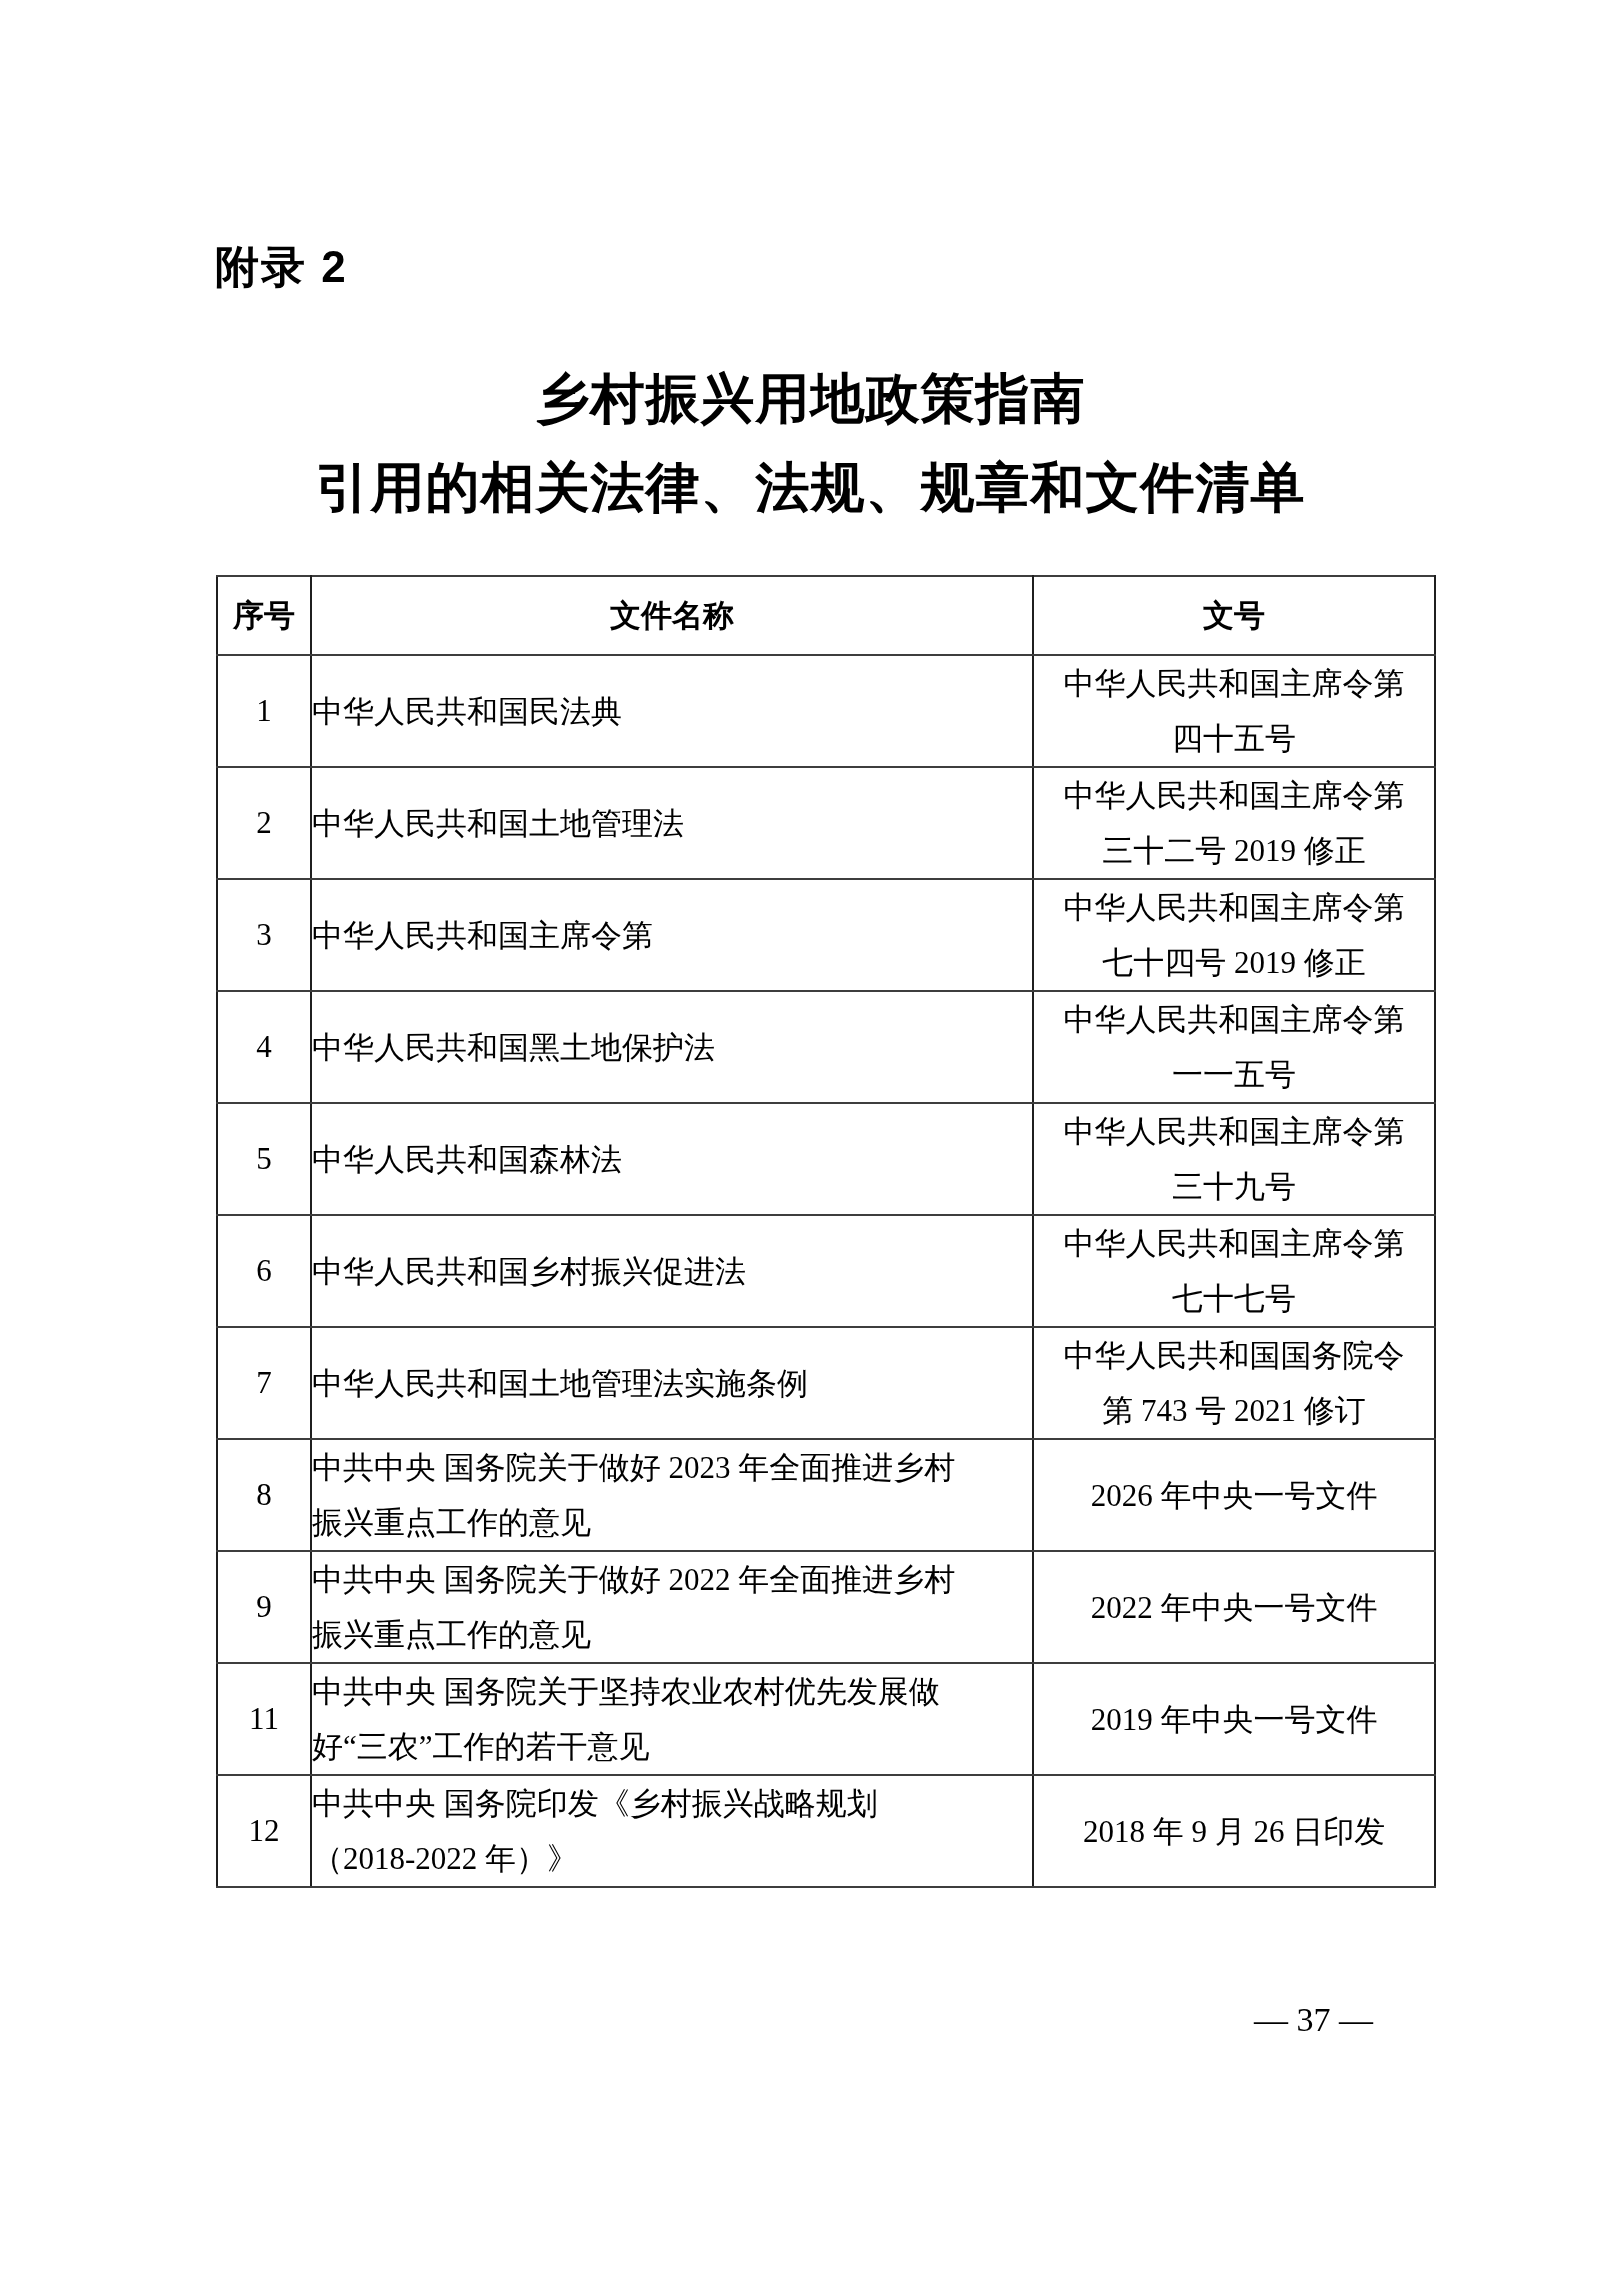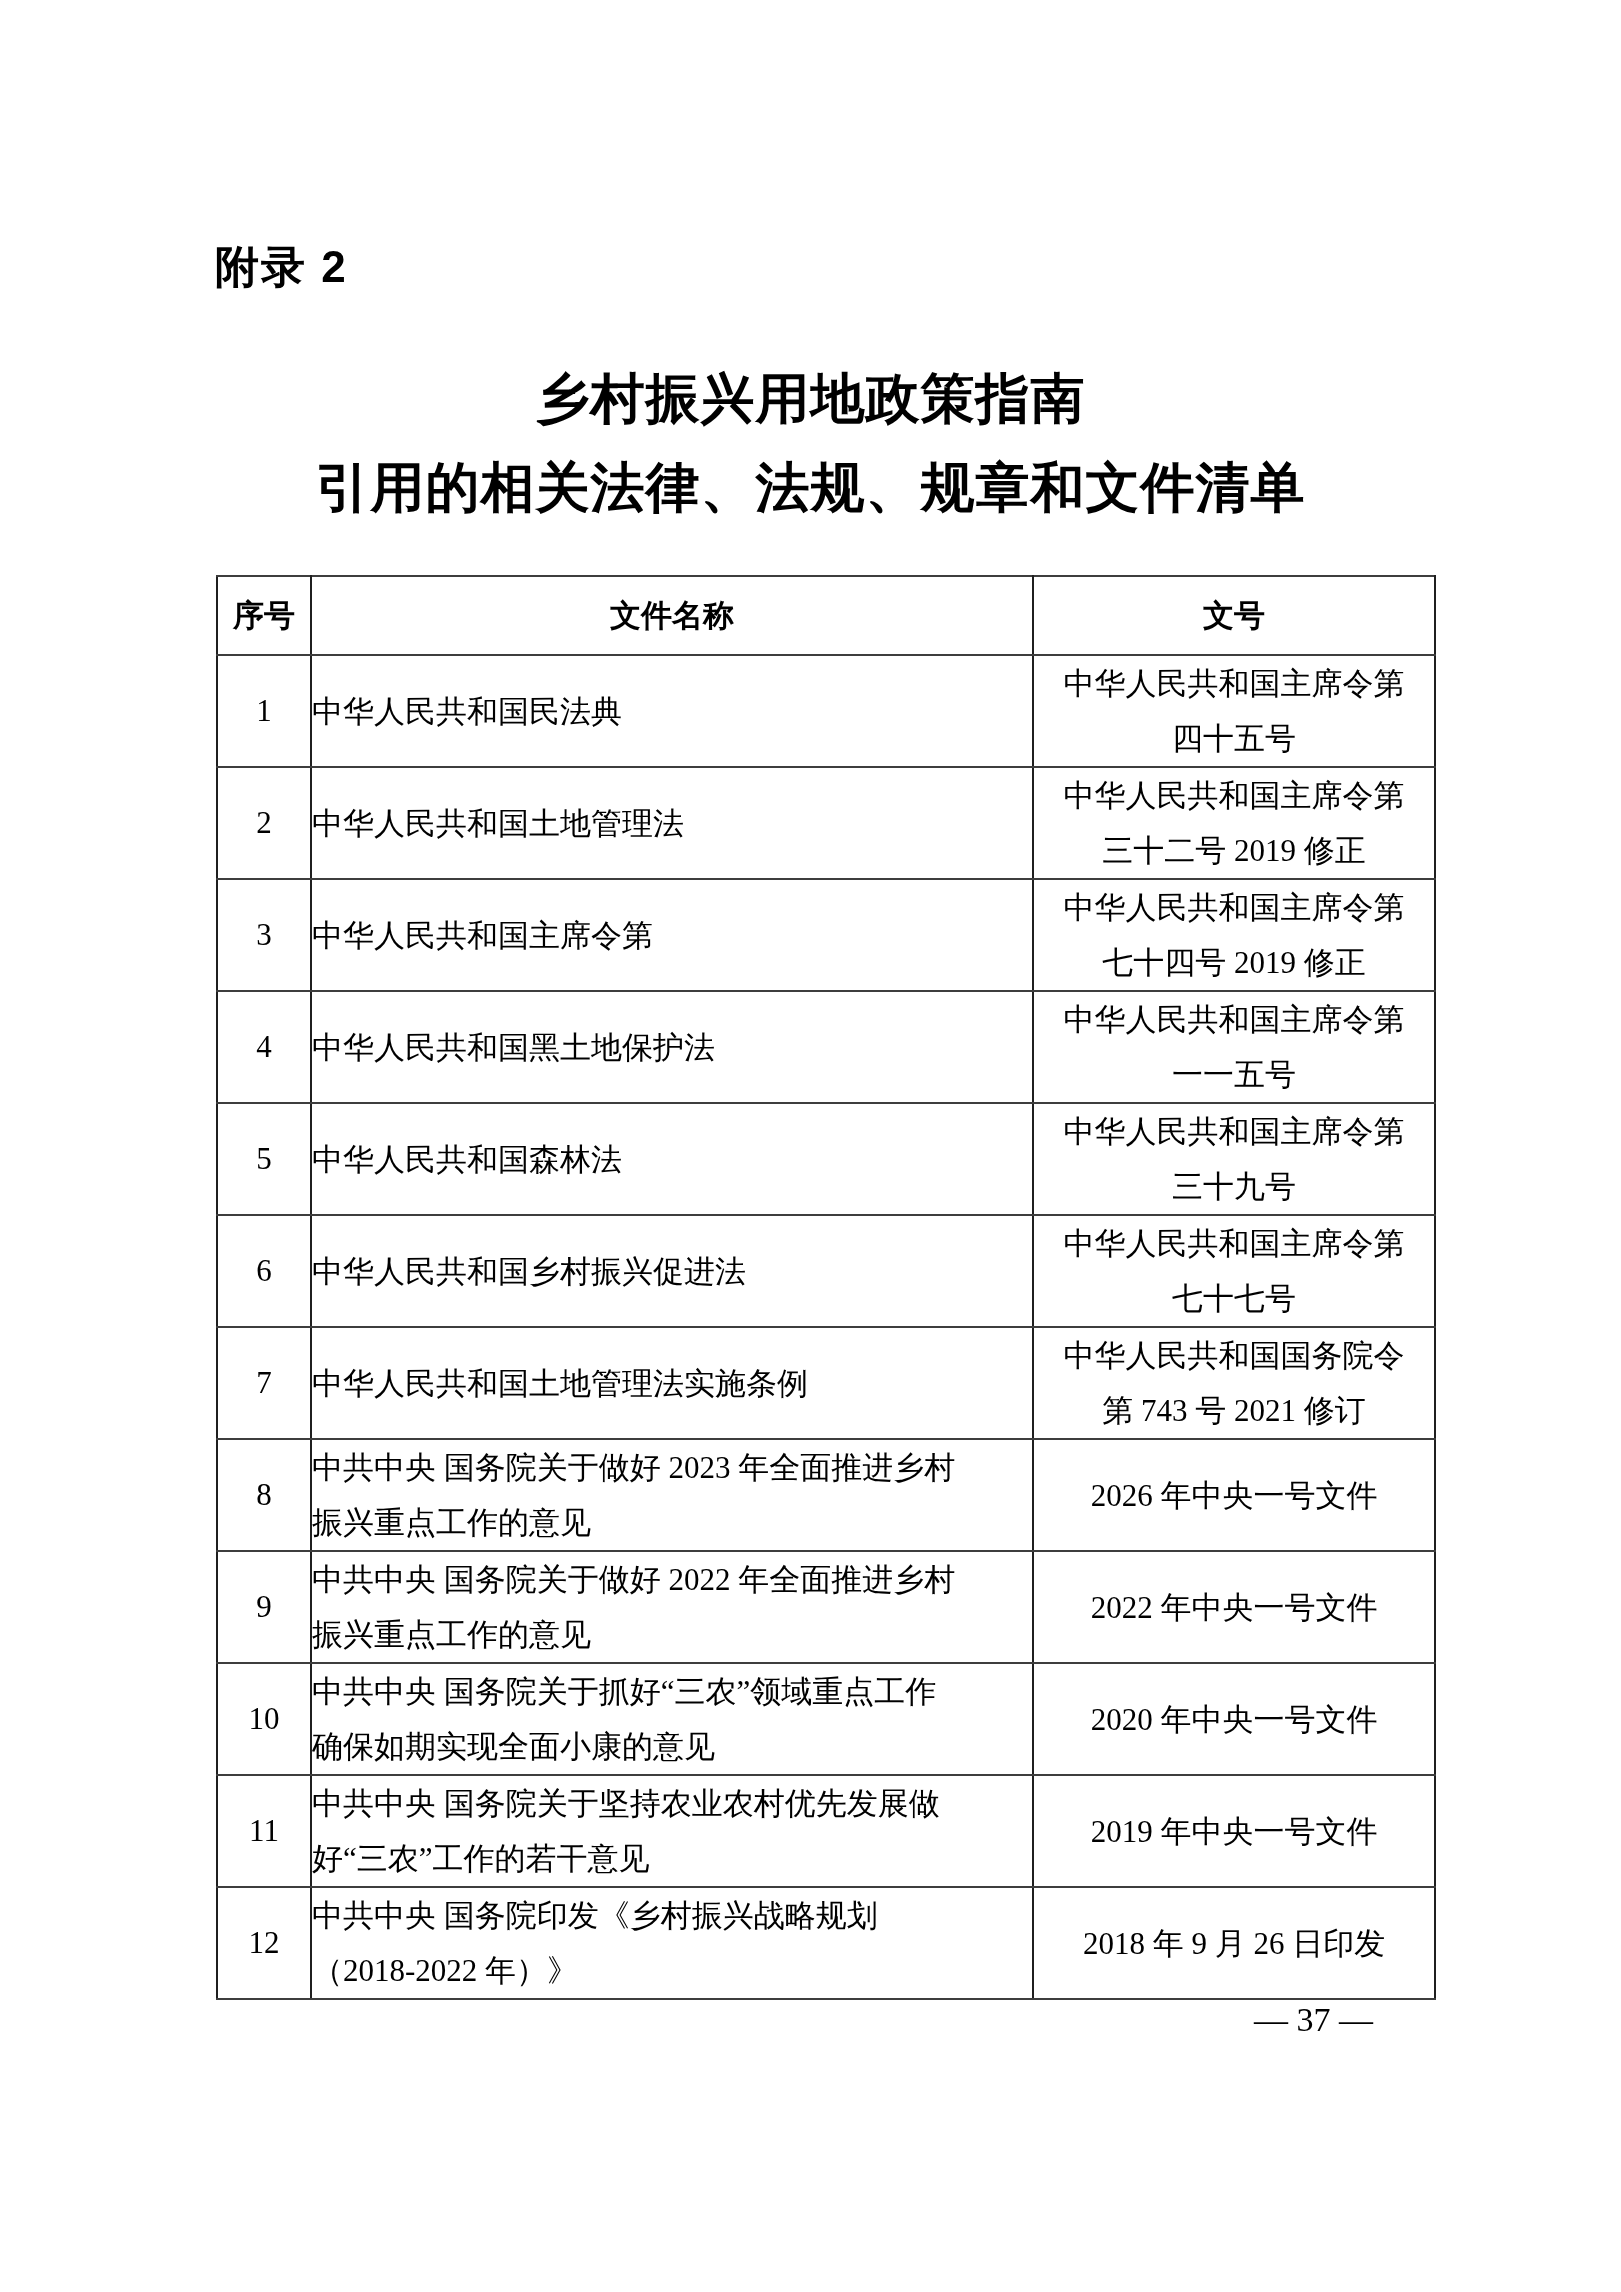--- a/index.html
+++ b/index.html
@@ -200,30 +200,20 @@
     <td class="cell-no">9</td>
     <td class="cell-name">
           <div class="cell-line">中共中央 国务院关于做好 2022 年全面推进乡村</div>
           <div class="cell-line">振兴重点工作的意见</div>
         </td>
     <td class="cell-docno">
           <div class="cell-line">2022 年中央一号文件</div>
         </td>
   </tr>
 
-  <tr class="data-row">
-    <td class="cell-no">10</td>
-    <td class="cell-name">
-          <div class="cell-line">中共中央 国务院关于抓好“三农”领域重点工作</div>
-          <div class="cell-line">确保如期实现全面小康的意见</div>
-        </td>
-    <td class="cell-docno">
-          <div class="cell-line">2020 年中央一号文件</div>
-        </td>
-  </tr>
 
   <tr class="data-row">
     <td class="cell-no">11</td>
     <td class="cell-name">
           <div class="cell-line">中共中央 国务院关于坚持农业农村优先发展做</div>
           <div class="cell-line">好“三农”工作的若干意见</div>
         </td>
     <td class="cell-docno">
           <div class="cell-line">2019 年中央一号文件</div>
         </td>

